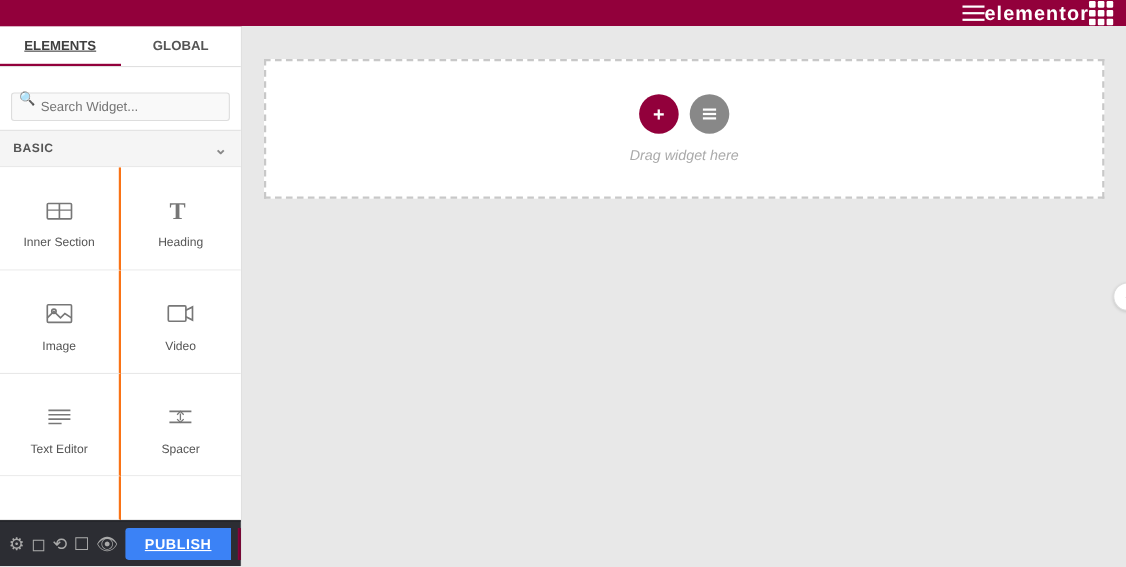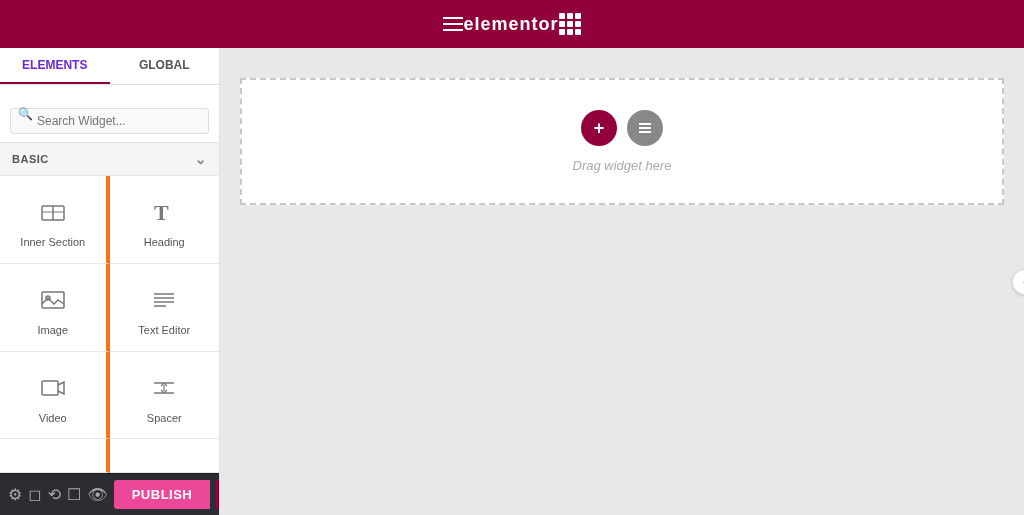--- a/index.html
+++ b/index.html
@@ -2,24 +2,24 @@
 <html><head>
   <meta charset="utf-8">
   <style>
     * { box-sizing: border-box; margin: 0; padding: 0; }
     body { font-family: Arial, sans-serif; background: #f0f0f0; display: flex; flex-direction: column; height: 515px; overflow: hidden; }
 
     
     .top-bar {
       background: #92003b;
       color: white;
-      height: 48px;
-      display: flex;
-      align-items: center;
-      justify-content: center;
+      height: 24px;
+      display: flex;
+      align-items: center;
+      justify-content: flex-end;
       padding: 0 12px;
       flex-shrink: 0;
     }
     .top-bar-logo {
       font-size: 18px;
       font-weight: bold;
       letter-spacing: 1px;
     }
     .top-bar-grid-icon {
       display: grid;
@@ -66,22 +66,23 @@
       flex: 1;
       padding: 10px 0;
       text-align: center;
       font-size: 12px;
       font-weight: bold;
       cursor: pointer;
       color: #555;
       border-bottom: 2px solid transparent;
     }
     .sidebar-tab.active {
-      color: #6d28d9;
+      color: #404040;
       border-bottom: 2px solid #92003b;
+      text-decoration: underline;
     }
 
     .search-bar {
       padding: 8px 10px;
       border-bottom: 1px solid #e0e0e0;
     }
     .search-bar input {
       width: 100%;
       border: 1px solid #ddd;
       border-radius: 3px;
@@ -128,21 +129,21 @@
       overflow-y: auto;
       flex: 1;
     }
 
     .widget-item {
       display: flex;
       flex-direction: column;
       align-items: center;
       justify-content: center;
       padding: 14px 8px 10px;
-      border-right: 4px solid #f97316;
+      border-right: 2px solid #f97316;
       border-bottom: 1px solid #e8e8e8;
       cursor: pointer;
       background: #fff;
       transition: background 0.15s;
     }
     .widget-item:nth-child(2n) { border-right: none; }
 
     .widget-icon {
       width: 36px;
       height: 36px;
@@ -177,30 +178,31 @@
     }
     .bottom-icon {
       width: 30px; height: 30px;
       display: flex; align-items: center; justify-content: center;
       color: #aaa;
       font-size: 16px;
       cursor: pointer;
       border-radius: 3px;
     }
     .publish-btn {
-      background: #ec4899;
+      background: #3b82f6;
       color: white;
       border: none;
       padding: 7px 18px;
       font-size: 13px;
       font-weight: bold;
       cursor: pointer;
       border-radius: 3px 0 0 3px;
       letter-spacing: 0.5px;
       margin-left: auto;
+      text-decoration: underline;
     }
     .publish-dropdown {
       background: #7a0032;
       color: white;
       border: none;
       padding: 7px 8px;
       font-size: 13px;
       cursor: pointer;
       border-radius: 0 3px 3px 0;
       border-left: 1px solid #a00045;
@@ -352,37 +354,37 @@
               <circle cx="9" cy="12" r="2" stroke="#777" stroke-width="1.5" fill="none"></circle>
               <polyline points="3,18 9,12 15,18 19,14 25,18" stroke="#777" stroke-width="1.5" fill="none"></polyline>
             </svg>
         </div>
         <span class="widget-label">Image</span>
       </div>
 
       <div class="widget-item">
         <div class="widget-icon">
           <svg viewBox="0 0 28 28">
+              <rect x="3" y="7" width="16" height="14" rx="1" stroke="#777" stroke-width="1.5" fill="none"></rect>
+              <polyline points="19,11 25,8 25,20 19,17" stroke="#777" stroke-width="1.5" fill="none"></polyline>
+            </svg>
+        </div>
+        <span class="widget-label">Video</span>
+      </div>
+
+      <div class="widget-item">
+        <div class="widget-icon">
+          <svg viewBox="0 0 28 28">
               <line x1="4" y1="8" x2="24" y2="8" stroke="#777" stroke-width="1.5"></line>
               <line x1="4" y1="12" x2="24" y2="12" stroke="#777" stroke-width="1.5"></line>
               <line x1="4" y1="16" x2="24" y2="16" stroke="#777" stroke-width="1.5"></line>
               <line x1="4" y1="20" x2="16" y2="20" stroke="#777" stroke-width="1.5"></line>
             </svg>
         </div>
         <span class="widget-label">Text Editor</span>
-      </div>
-
-      <div class="widget-item">
-        <div class="widget-icon">
-          <svg viewBox="0 0 28 28">
-              <rect x="3" y="7" width="16" height="14" rx="1" stroke="#777" stroke-width="1.5" fill="none"></rect>
-              <polyline points="19,11 25,8 25,20 19,17" stroke="#777" stroke-width="1.5" fill="none"></polyline>
-            </svg>
-        </div>
-        <span class="widget-label">Video</span>
       </div>
 
 
 
       <div class="widget-item">
         <div class="widget-icon">
           <svg viewBox="0 0 28 28">
               <line x1="4" y1="9" x2="24" y2="9" stroke="#777" stroke-width="1.5"></line>
               <line x1="4" y1="19" x2="24" y2="19" stroke="#777" stroke-width="1.5"></line>
               <line x1="14" y1="11" x2="14" y2="17" stroke="#777" stroke-width="1.2"></line>

